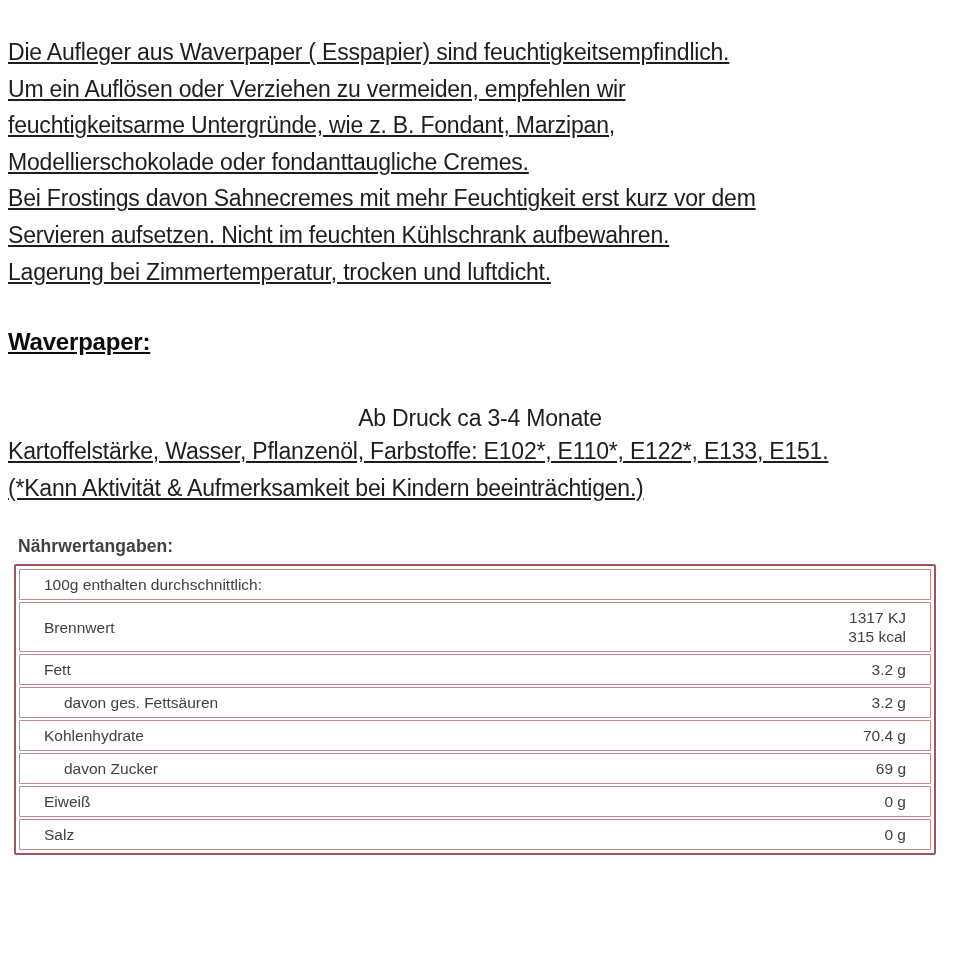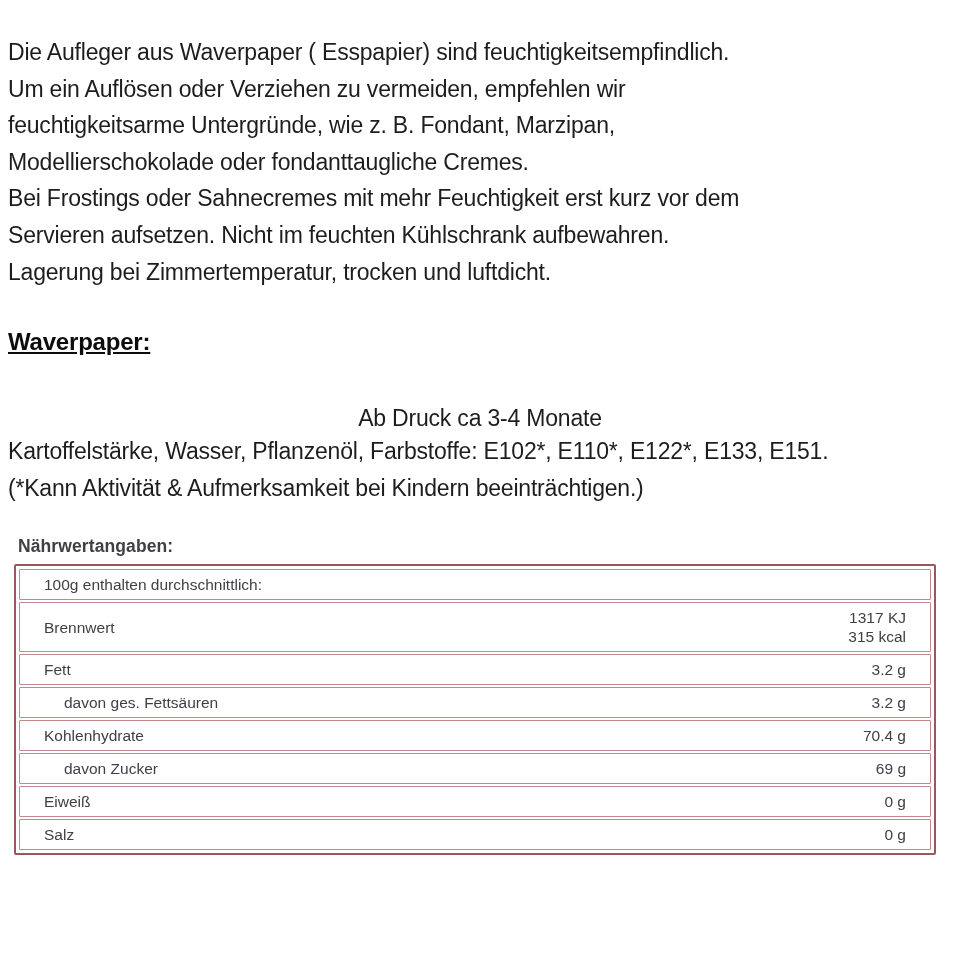--- a/index.html
+++ b/index.html
@@ -22,20 +22,21 @@
     font-size:24px;font-weight:bold;line-height:30px;
     text-decoration:underline;
     color:#0c0c0c;
     letter-spacing:-0.2px;
   }
   .title-gap{margin-bottom:12px;}
   .para div{
     font-size:23px;line-height:36.6px;
     letter-spacing:-0.2px;
     white-space:nowrap;
+    text-decoration:underline;
   }
   .h-haltbarkeit{margin-top:37px;}
   .shelf-text{
     margin-top:46px;
     font-size:23px;line-height:30px;letter-spacing:-0.2px;text-align:center;
   }
   .h-zutaten{margin-top:33px;margin-bottom:8px;}
   .nutrition-heading{
     margin-top:30px;
     margin-left:10px;
@@ -69,21 +70,21 @@
 <body>
 
 <div class="doc">
 
 
   <div class="para">
     <div>Die Aufleger aus Waverpaper ( Esspapier) sind feuchtigkeitsempfindlich.</div>
     <div>Um ein Auflösen oder Verziehen zu vermeiden, empfehlen wir</div>
     <div>feuchtigkeitsarme Untergründe, wie z. B. Fondant, Marzipan,</div>
     <div>Modellierschokolade oder fondanttaugliche Cremes.</div>
-    <div>Bei Frostings oder Sahnecremes mit mehr Feuchtigkeit erst kurz vor dem</div>
+    <div>Bei Frostings davon Sahnecremes mit mehr Feuchtigkeit erst kurz vor dem</div>
     <div>Servieren aufsetzen. Nicht im feuchten Kühlschrank aufbewahren.</div>
     <div>Lagerung bei Zimmertemperatur, trocken und luftdicht.</div>
   </div>
 
   <div class="section-title h-haltbarkeit">Waverpaper:</div>
 
   <div class="shelf-text">Ab Druck ca 3-4 Monate</div>
 
 
   <div class="para">

